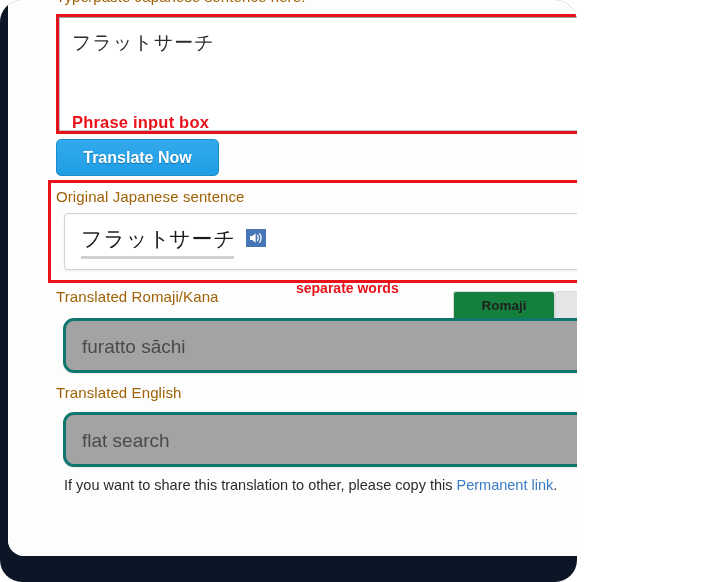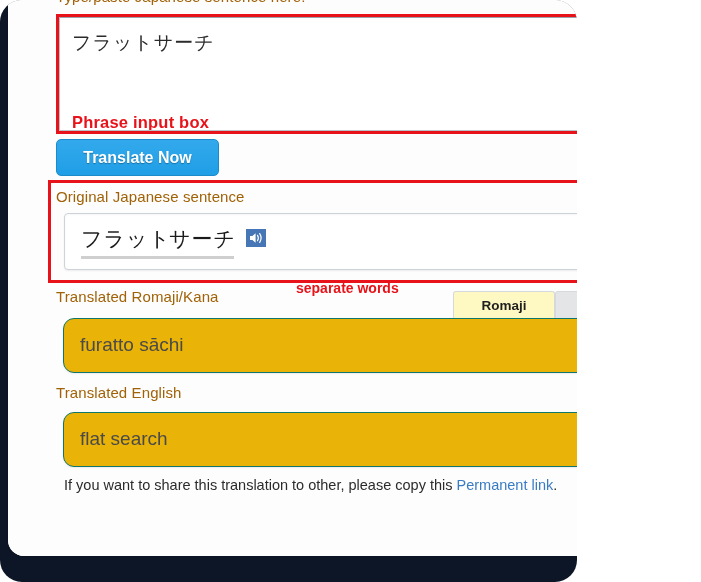--- a/index.html
+++ b/index.html
@@ -208,39 +208,39 @@
     font-size: 13.5px;
     line-height: 27px;
     text-align: center;
     border-top-left-radius: 3px;
     border-top-right-radius: 3px;
     box-sizing: border-box;
     cursor: pointer;
   }
   .tab.active {
     left: 0;
-    background: #fef9c3;
+    background: #15803d;
     color: #1f1f1f;
     border: 1px solid #d6d9dc;
     border-bottom: none;
     font-weight: bold;
   }
   .tab.inactive {
     left: 102px;
     background: #e3e5e7;
     color: #737373;
     border: 1px solid #d6d9dc;
     border-bottom: none;
   }
 
   
   .result-field {
     position: absolute;
-    background: #eab308;
-    border: 1px solid #0f766e;
+    background: #a3a3a3;
+    border: 3px solid #0f766e;
     border-radius: 11px;
     box-shadow: 0 1px 2px rgba(0,0,0,0.07);
     box-sizing: border-box;
   }
   .result-text {
     position: absolute;
     left: 16px;
     font-size: 19px;
     color: #4a4a4a;
     font-family: "Liberation Sans", sans-serif;

